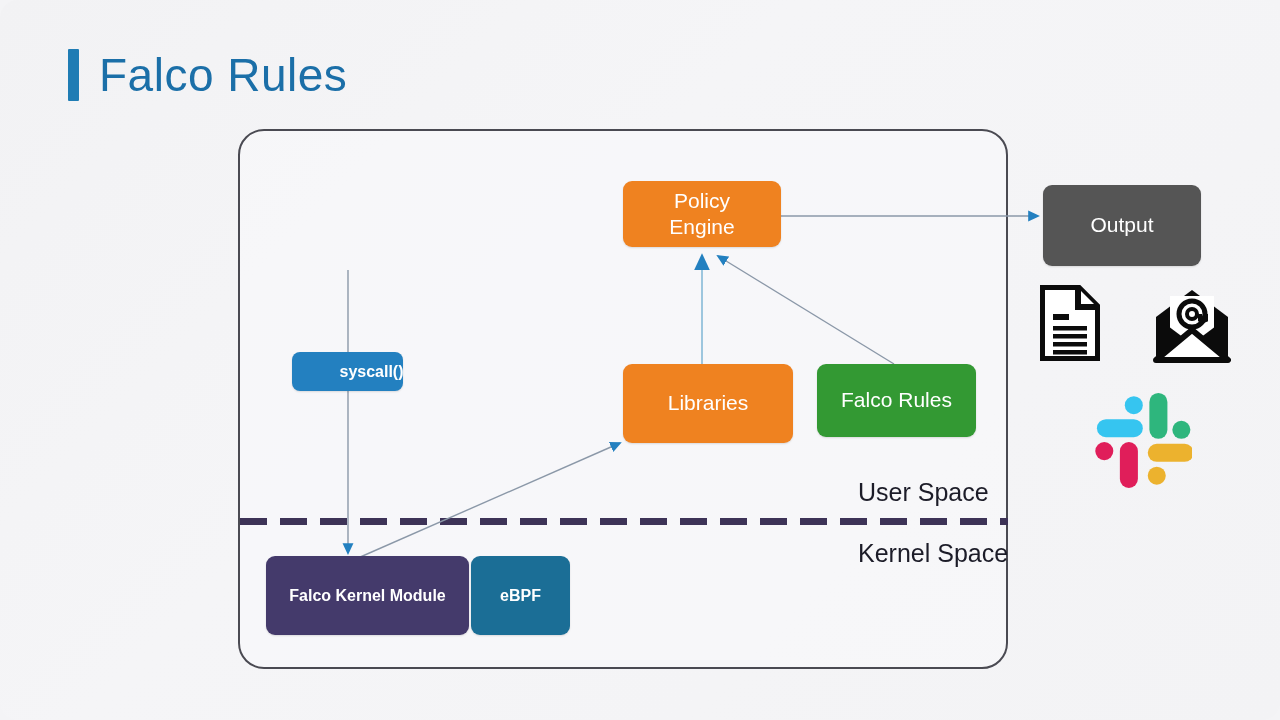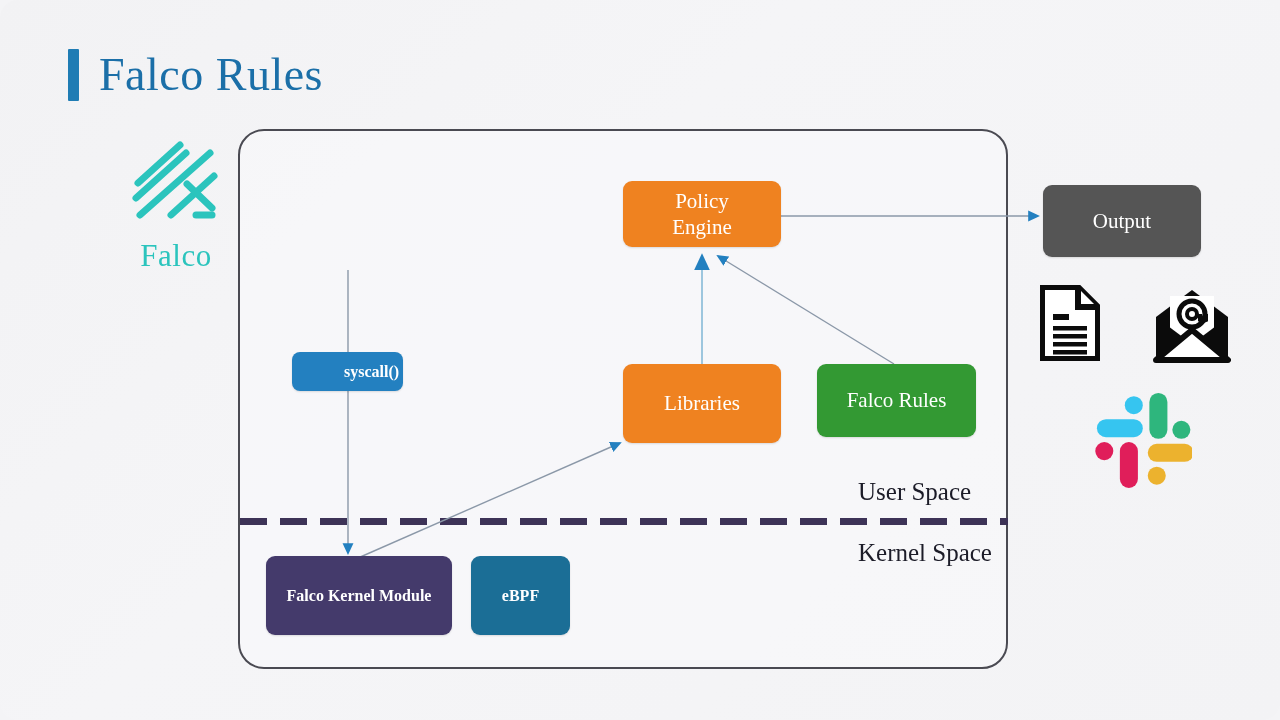--- a/index.html
+++ b/index.html
@@ -6,21 +6,21 @@
     margin: 0;
     padding: 0;
     background: #f4f4f6;
   }
   #slide {
     position: relative;
     width: 1280px;
     height: 720px;
     background: linear-gradient(135deg, #f2f2f4 0%, #f5f5f7 40%, #f3f3f5 100%);
     overflow: hidden;
-    font-family: Liberation Serif, serif;
+    font-family: Liberation Sans, sans-serif;
     border-radius: 18px;
   }
 
   
   #title-row {
     position: absolute;
     left: 68px;
     top: 48px;
     display: flex;
     align-items: center;
@@ -90,38 +90,38 @@
   }
   #node-syscall {
     left: 292px; top: 352px; width: 111px; height: 39px;
     background: #2380c0; border-radius: 8px; padding-left: 48px;
   }
   #node-policy-engine {
     left: 623px; top: 181px; width: 158px; height: 66px;
     background: #ef8220; font-size: 21px;
   }
   #node-libraries {
-    left: 623px; top: 364px; width: 158px; height: 79px;
+    left: 623px; top: 364px; width: 170px; height: 79px;
     background: #ef8220; font-size: 21px;
   }
   #node-falco-rules {
     left: 817px; top: 364px; width: 159px; height: 73px;
     background: #339933; font-size: 21px;
   }
   #node-kernel-module {
-    left: 266px; top: 556px; width: 186px; height: 79px;
+    left: 266px; top: 556px; width: 203px; height: 79px;
     background: #443a6b;
   }
   #node-ebpf {
     left: 471px; top: 556px; width: 99px; height: 79px;
     background: #1b6e96;
     text-align: center;
   }
   #node-output {
-    left: 1043px; top: 185px; width: 158px; height: 72px;
+    left: 1043px; top: 185px; width: 158px; height: 81px;
     background: #555555; font-size: 21px;
   }
 
   
   .space-label {
     position: absolute;
     font-size: 25px;
     color: #1c1c28;
     white-space: nowrap;
   }
@@ -158,33 +158,20 @@
 </head>
 <body>
 
 <div id="slide">
 
   <div id="title-row">
     <div id="title-bar"></div>
     <div id="title-text">Falco Rules</div>
   </div>
 
-  <div id="falco-logo">
-    <svg id="falco-logo-mark" width="104" height="96" viewBox="0 0 104 96">
-      <g stroke="#2bc4bd" stroke-width="7" stroke-linecap="round" fill="none">
-        <line x1="14" y1="47" x2="56" y2="9"></line>
-        <line x1="12" y1="62" x2="62" y2="17"></line>
-        <line x1="16" y1="79" x2="86" y2="17"></line>
-        <line x1="47" y1="79" x2="90" y2="40"></line>
-        <line x1="63" y1="48" x2="88" y2="72"></line>
-        <line x1="72" y1="79" x2="88" y2="79"></line>
-      </g>
-    </svg>
-    <div id="falco-logo-text">Falco</div>
-  </div>
 
   <div id="diagram-container"></div>
 
   <div id="kernel-divider"></div>
 
   <svg id="connectors">
     <defs>
       <marker id="arrow-blue" markerWidth="9" markerHeight="9" refX="7" refY="4.5" orient="auto" markerUnits="strokeWidth">
         <path d="M0,0.6 L8.4,4.5 L0,8.4 z" fill="#2380c0"></path>
       </marker>

